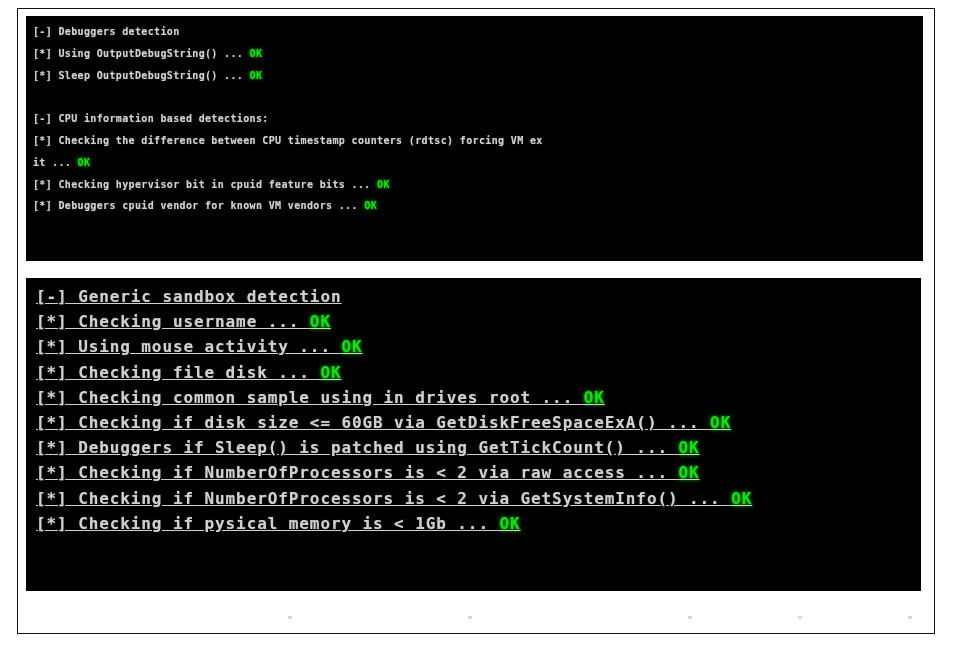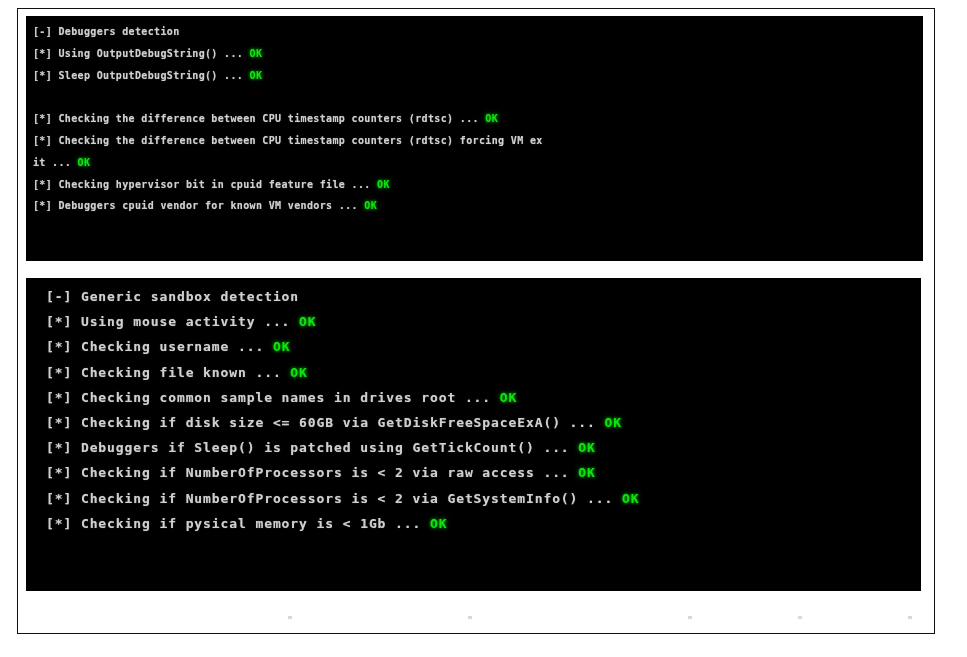--- a/index.html
+++ b/index.html
@@ -63,24 +63,25 @@
     line-height: 21.8px;
     letter-spacing: 0.35px;
     padding-left: 7px;
   }
   #console-panel-cpu .console-body {
     padding-top: 5px;
   }
 
   
   #console-panel-sandbox .console-line {
-    font-size: 13px;
+    font-size: 16px;
     line-height: 25.2px;
     letter-spacing: 0.9px;
-    padding-left: 20px;
+    padding-left: 10px;
+    text-decoration: underline;
   }
   #console-panel-sandbox .console-body {
     padding-top: 6px;
   }
 
   .console-line.is-blank {
     color: transparent;
   }
 
   .ok-token {
@@ -111,35 +112,35 @@
 <body>
 
 <div id="page-sheet">
 
   <div class="console-panel" id="console-panel-cpu">
     <div class="console-body">
         <div class="console-line"><span>[-] Debuggers detection</span></div>
         <div class="console-line"><span>[*] Using OutputDebugString() ... </span><span class="ok-token" style="color: rgb(14, 228, 14);">OK</span></div>
         <div class="console-line"><span>[*] Sleep OutputDebugString() ... </span><span class="ok-token" style="color: rgb(14, 228, 14);">OK</span></div>
         <div class="console-line is-blank"><span>&nbsp;</span></div>
-        <div class="console-line"><span>[*] Checking the difference between CPU timestamp counters (rdtsc) ... </span><span class="ok-token" style="color: rgb(14, 228, 14);">OK</span></div>
+        <div class="console-line"><span>[-] CPU information based detections:</span></div>
         <div class="console-line"><span>[*] Checking the difference between CPU timestamp counters (rdtsc) forcing VM ex</span></div>
         <div class="console-line"><span>it ... </span><span class="ok-token" style="color: rgb(14, 228, 14);">OK</span></div>
-        <div class="console-line"><span>[*] Checking hypervisor bit in cpuid feature file ... </span><span class="ok-token" style="color: rgb(14, 228, 14);">OK</span></div>
+        <div class="console-line"><span>[*] Checking hypervisor bit in cpuid feature bits ... </span><span class="ok-token" style="color: rgb(14, 228, 14);">OK</span></div>
         <div class="console-line"><span>[*] Debuggers cpuid vendor for known VM vendors ... </span><span class="ok-token" style="color: rgb(14, 228, 14);">OK</span></div>
       </div>
   </div>
 
   <div class="console-panel" id="console-panel-sandbox">
     <div class="console-body">
         <div class="console-line"><span>[-] Generic sandbox detection</span></div>
+        <div class="console-line"><span>[*] Checking username ... </span><span class="ok-token" style="color: rgb(14, 228, 14);">OK</span></div>
         <div class="console-line"><span>[*] Using mouse activity ... </span><span class="ok-token" style="color: rgb(14, 228, 14);">OK</span></div>
-        <div class="console-line"><span>[*] Checking username ... </span><span class="ok-token" style="color: rgb(14, 228, 14);">OK</span></div>
-        <div class="console-line"><span>[*] Checking file known ... </span><span class="ok-token" style="color: rgb(14, 228, 14);">OK</span></div>
-        <div class="console-line"><span>[*] Checking common sample names in drives root ... </span><span class="ok-token" style="color: rgb(14, 228, 14);">OK</span></div>
+        <div class="console-line"><span>[*] Checking file disk ... </span><span class="ok-token" style="color: rgb(14, 228, 14);">OK</span></div>
+        <div class="console-line"><span>[*] Checking common sample using in drives root ... </span><span class="ok-token" style="color: rgb(14, 228, 14);">OK</span></div>
         <div class="console-line"><span>[*] Checking if disk size &lt;= 60GB via GetDiskFreeSpaceExA() ... </span><span class="ok-token" style="color: rgb(14, 228, 14);">OK</span></div>
         <div class="console-line"><span>[*] Debuggers if Sleep() is patched using GetTickCount() ... </span><span class="ok-token" style="color: rgb(14, 228, 14);">OK</span></div>
         <div class="console-line"><span>[*] Checking if NumberOfProcessors is &lt; 2 via raw access ... </span><span class="ok-token" style="color: rgb(14, 228, 14);">OK</span></div>
         <div class="console-line"><span>[*] Checking if NumberOfProcessors is &lt; 2 via GetSystemInfo() ... </span><span class="ok-token" style="color: rgb(14, 228, 14);">OK</span></div>
         <div class="console-line"><span>[*] Checking if pysical memory is &lt; 1Gb ... </span><span class="ok-token" style="color: rgb(14, 228, 14);">OK</span></div>
       </div>
   </div>
 
   <div id="bottom-speckle-row">
       <i style="left: 0px;"></i>

